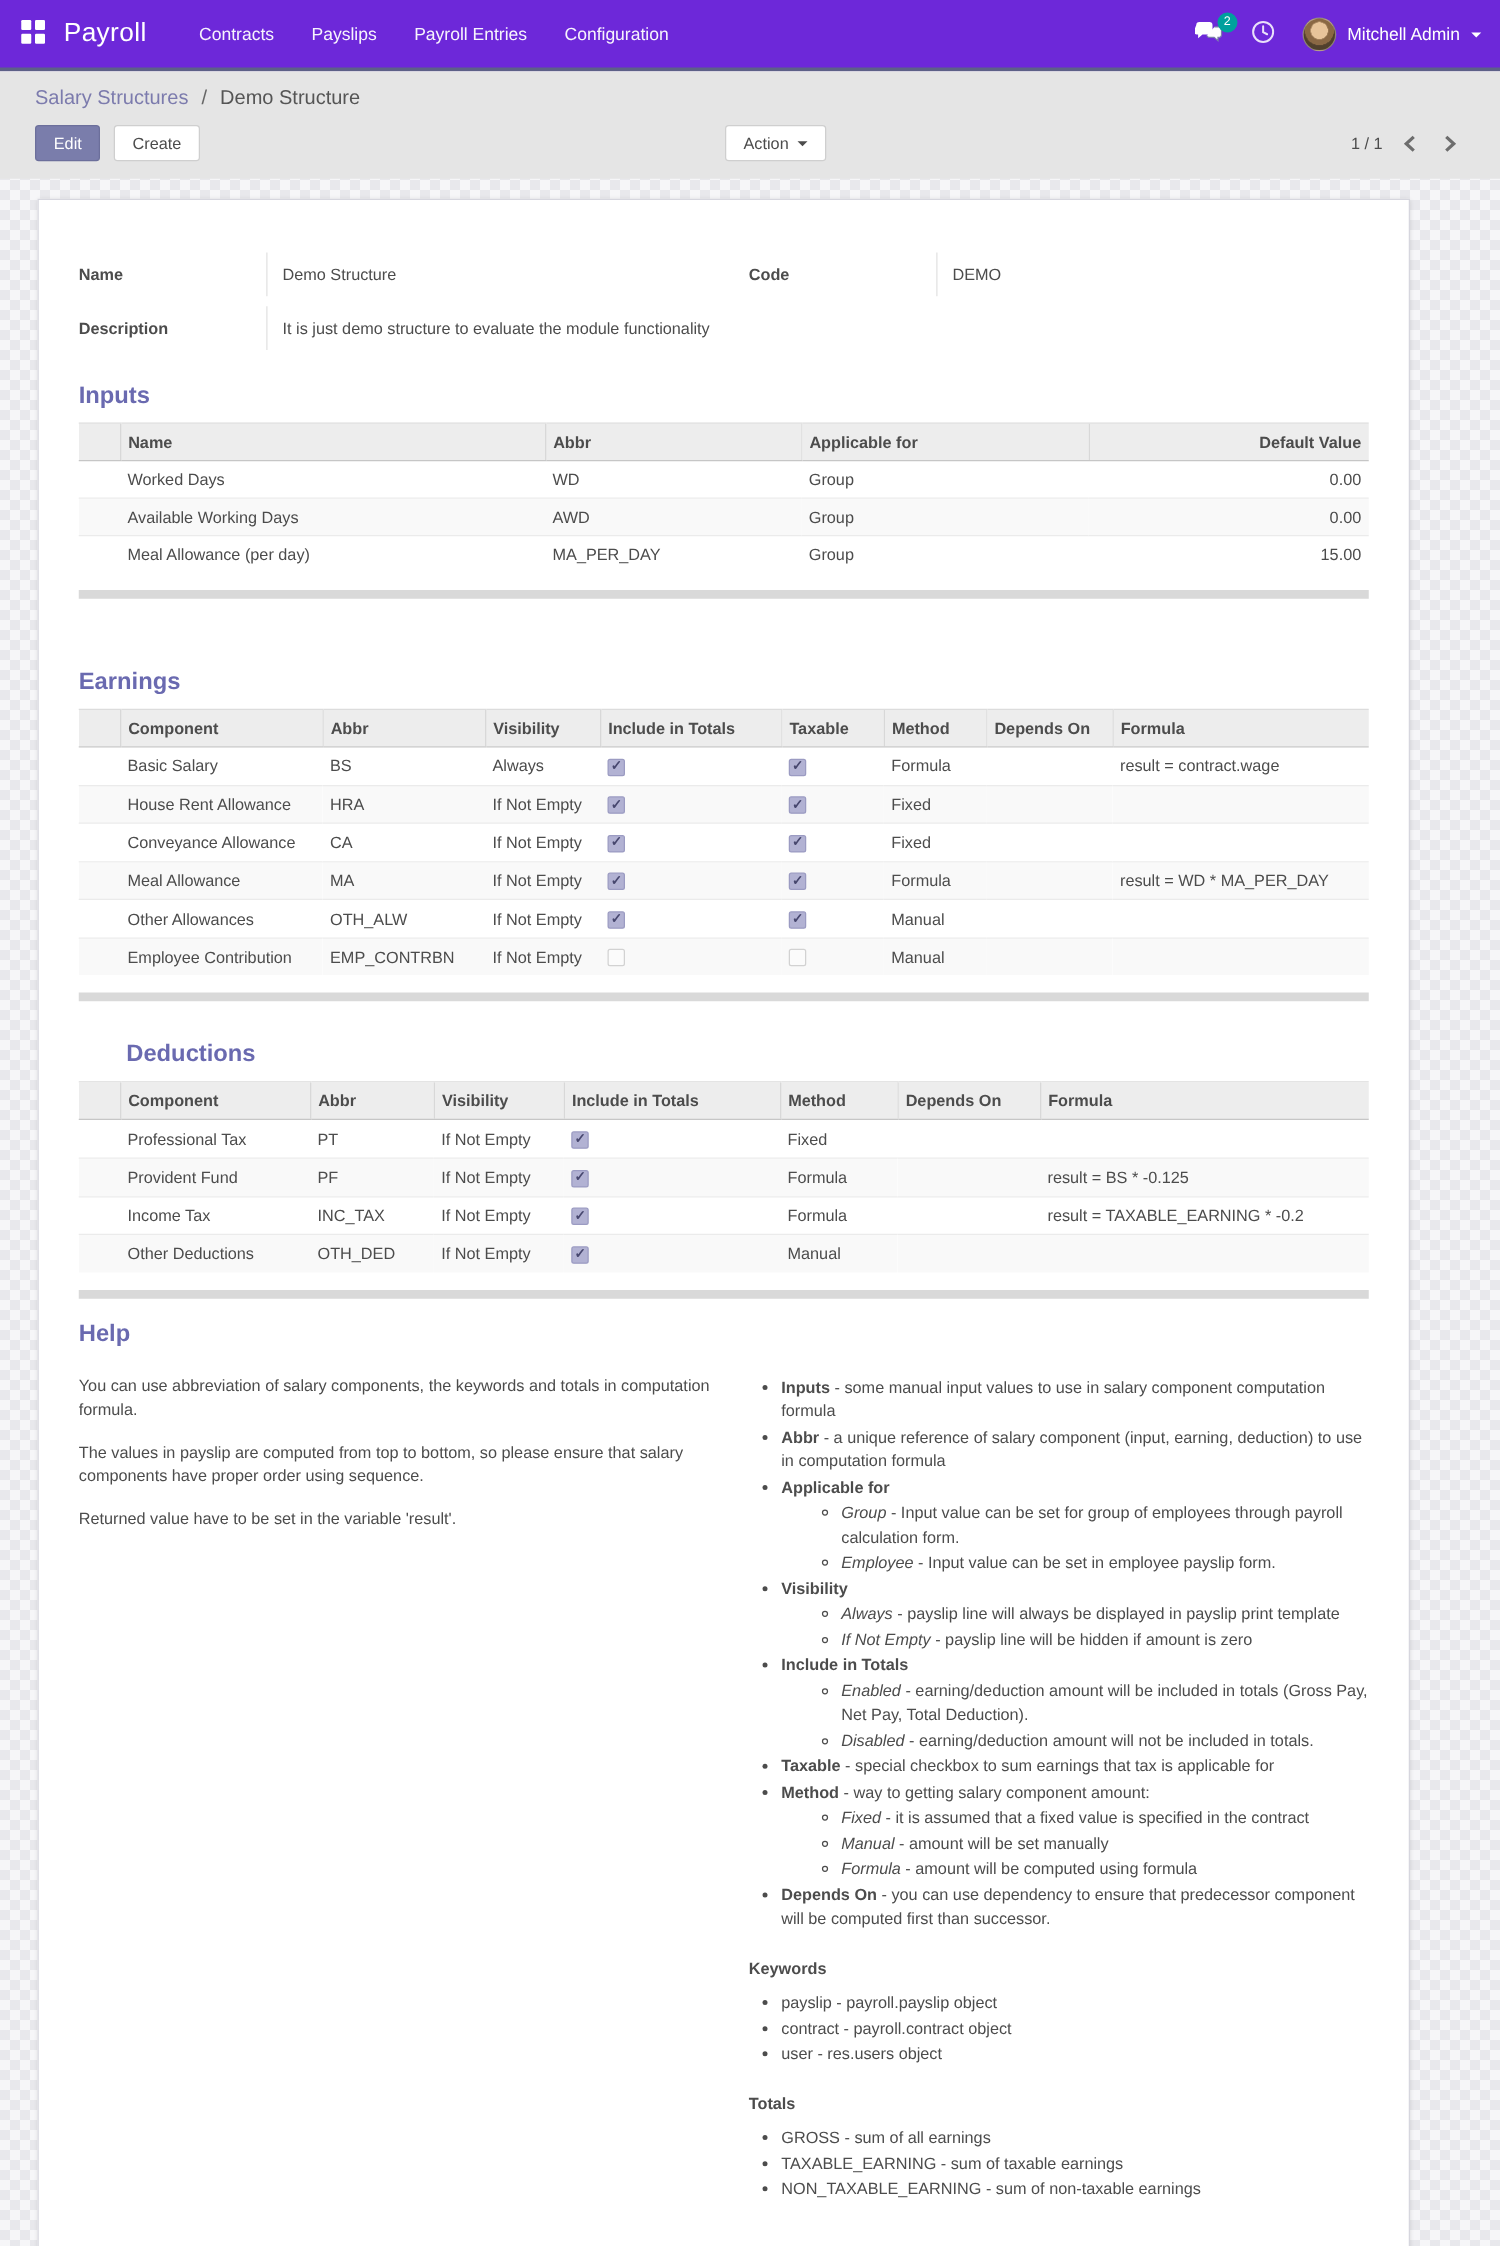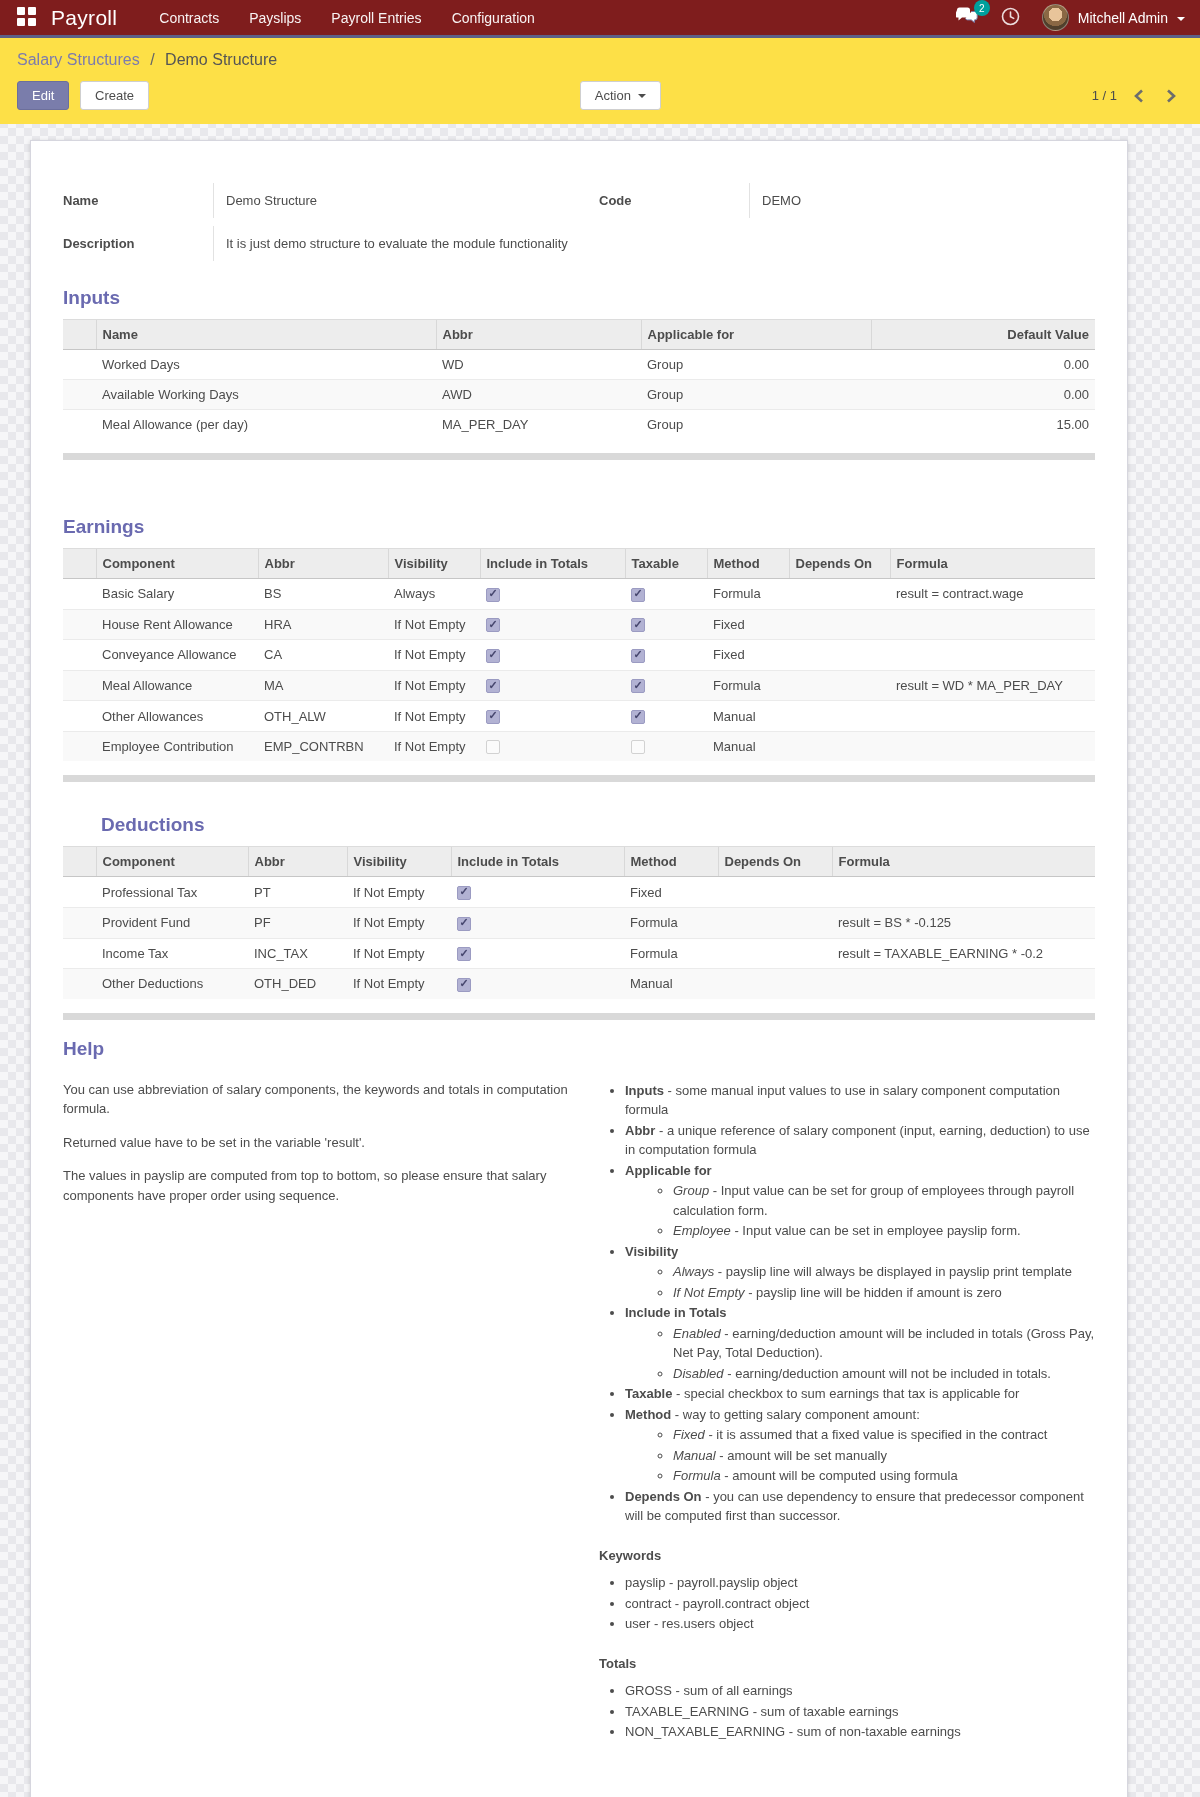--- a/index.html
+++ b/index.html
@@ -9,42 +9,42 @@
     font-size:13px; color:#4c4c4c;
     background-color:#f6f6f8;
     background-image:
       linear-gradient(45deg,#e8e8ec 26%,transparent 26%,transparent 74%,#e8e8ec 74%),
       linear-gradient(45deg,#e8e8ec 26%,transparent 26%,transparent 74%,#e8e8ec 74%);
     background-position:0 0,8px 8px;
     background-size:16px 16px;
   }
 
   
-  .navbar{height:38px;background:#7f1d1d;border-bottom:3px solid #5d6087;
+  .navbar{height:57px;background:#6d28d9;border-bottom:3px solid #5d6087;
     display:flex;align-items:center;padding:0 15px;color:#fff;}
   .apps-btn{width:22px;height:22px;display:grid;grid-template-columns:8px 8px;grid-template-rows:8px 8px;
     gap:3px;margin:0 12px 0 2px;cursor:pointer;}
   .apps-btn i{background:#fff;border-radius:1px;}
   .brand{font-size:21px;font-weight:400;margin-right:42px;letter-spacing:.3px;}
   .nav-menu{display:flex;align-items:center;gap:30px;font-size:14px;}
   .nav-menu .nav-item{color:rgba(255,255,255,.95);cursor:pointer;}
   .nav-right{margin-left:auto;display:flex;align-items:center;gap:22px;}
   .icon-btn{position:relative;display:flex;align-items:center;cursor:pointer;}
   .badge{position:absolute;top:-7px;right:-11px;background:#00a09d;color:#fff;font-size:10px;
     min-width:16px;height:16px;border-radius:8px;display:flex;align-items:center;justify-content:center;padding:0 4px;}
   .user-menu{display:flex;align-items:center;gap:9px;cursor:pointer;}
   .avatar{width:27px;height:27px;border-radius:50%;
     background:radial-gradient(circle at 50% 38%, #e8c49a 0 34%, #8a6844 35% 58%, #50402c 59% 100%);
     border:1px solid rgba(255,255,255,.35);}
   .user-name{font-size:14px;color:#fff;}
   .caret{width:0;height:0;border-left:4px solid transparent;border-right:4px solid transparent;
     border-top:4px solid #fff;margin-top:2px;}
 
   
-  .control-panel{background:#fde047;padding:11px 17px 14px;}
+  .control-panel{background:#e5e5e5;padding:11px 28px 14px;}
   .breadcrumb{font-size:16px;line-height:22px;}
   .breadcrumb a{color:#7c7bad;text-decoration:none;cursor:pointer;}
   .breadcrumb .sep{color:#666;margin:0 6px;}
   .breadcrumb .current{color:#555;}
   .cp-buttons{display:flex;align-items:center;margin-top:10px;}
   .btn{display:inline-flex;align-items:center;gap:7px;font-size:13px;border-radius:3px;
     padding:6px 14px;cursor:pointer;border:1px solid #cfcfcf;background:#fff;color:#4c4c4c;
     font-family:"Liberation Sans",sans-serif;}
   .btn-primary{background:#7a7dab;border-color:#6c6f9b;color:#fff;}
   .btn + .btn{margin-left:7px;}
@@ -409,22 +409,22 @@
           <td></td>
         </tr>
       </tbody>
     </table>
     <div class="hscroll"></div>
 
     <div class="section-title sec-help">Help</div>
     <div class="help-cols">
       <div class="help-left">
         <p>You can use abbreviation of salary components, the keywords and totals in computation formula.</p>
+        <p>The values in payslip are computed from top to bottom, so please ensure that salary components have proper order using sequence.</p>
         <p>Returned value have to be set in the variable 'result'.</p>
-        <p>The values in payslip are computed from top to bottom, so please ensure that salary components have proper order using sequence.</p>
       </div>
       <div class="help-right">
         <ul>
           <li><span class="term">Inputs</span><span> - some manual input values to use in salary component computation formula</span></li>
           <li><span class="term">Abbr</span><span> - a unique reference of salary component (input, earning, deduction) to use in computation formula</span></li>
           <li><span class="term">Applicable for</span><span></span>
             <ul>
               <li><span class="iterm">Group</span><span> - Input value can be set for group of employees through payroll calculation form.</span></li>
               <li><span class="iterm">Employee</span><span> - Input value can be set in employee payslip form.</span></li>
             </ul>

